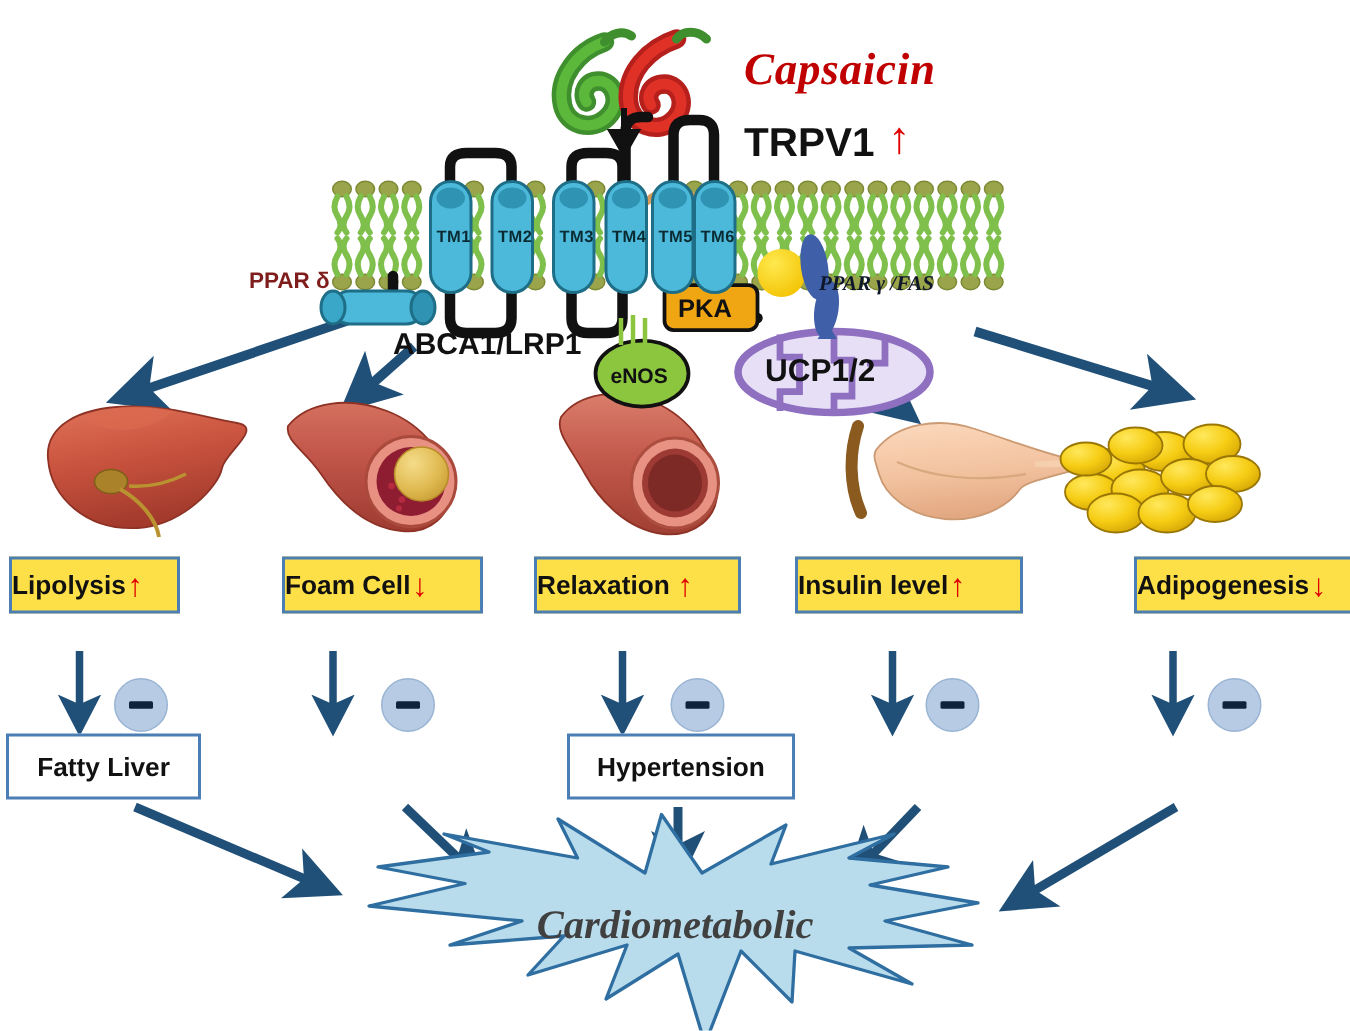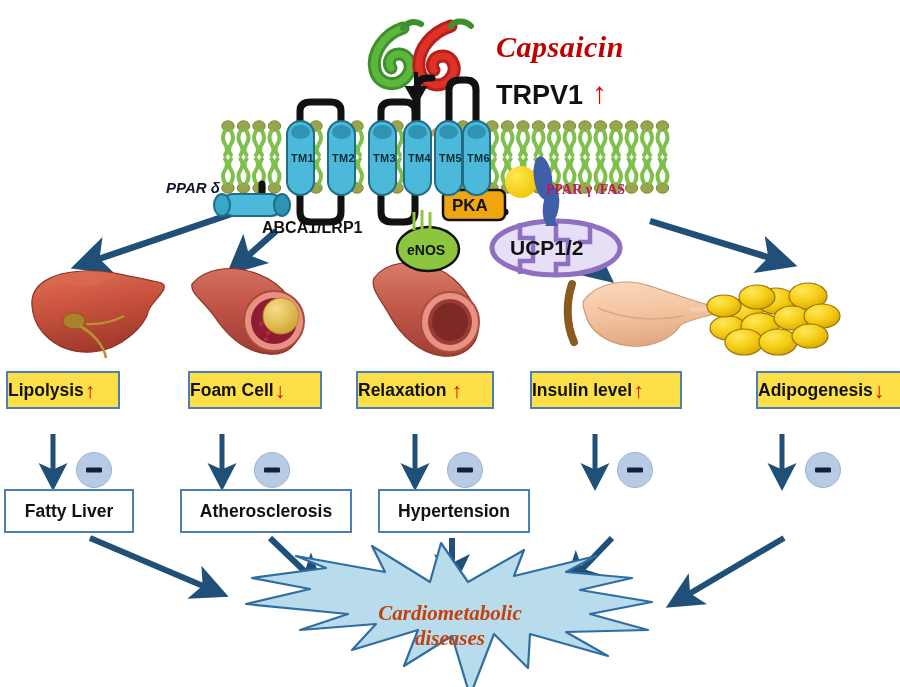--- a/index.html
+++ b/index.html
@@ -11,24 +11,24 @@
 
   
   .capsaicin{
     font-family:"Liberation Serif",serif;font-style:italic;font-weight:bold;
     font-size:30px;color:#c00000;letter-spacing:.5px;white-space:nowrap;
   }
   .trpv1{
     font-family:"Liberation Sans",sans-serif;font-weight:bold;
     font-size:27px;color:#111;white-space:nowrap;
   }
-  .lbl-ppar-d{font-weight:bold;font-size:15px;color:#0f172a;white-space:nowrap;font-style:italic;}
-  .lbl-abca{font-weight:bold;font-size:16px;color:#111;white-space:nowrap;}
-  .lbl-ppar-g{font-weight:bold;font-size:14px;color:#be185d;white-space:nowrap;
-              font-family:"Liberation Serif",serif;}
+  .lbl-ppar-d{font-weight:bold;font-size:15px;color:#7f1d1d;white-space:nowrap;}
+  .lbl-abca{font-weight:bold;font-size:20px;color:#111;white-space:nowrap;}
+  .lbl-ppar-g{font-weight:bold;font-size:14px;color:#0f172a;white-space:nowrap;
+              font-family:"Liberation Serif",serif;font-style:italic;}
   .tm-label{
     font-weight:bold;font-size:11px;color:#0b2b33;letter-spacing:.3px;
     transform:rotate(90deg);transform-origin:center center;white-space:nowrap;
   }
   .pka-text{font-weight:bold;font-size:17px;color:#111;}
   .enos-text{font-weight:bold;font-size:14px;color:#111;}
   .ucp-text{font-weight:bold;font-size:21px;color:#111;white-space:nowrap;}
 
   .outbox{
     position:absolute;box-sizing:border-box;border:2.5px solid #4a7eb5;
@@ -470,27 +470,23 @@
 
   <div class="minus-circle" style="left:76px;top:436px;"></div>
   <div class="minus-circle" style="left:254px;top:436px;"></div>
   <div class="minus-circle" style="left:447px;top:436px;"></div>
   <div class="minus-circle" style="left:617px;top:436px;"></div>
   <div class="minus-circle" style="left:805px;top:436px;"></div>
 
   <div class="disbox" style="left:4px;top:473px;width:130px;height:44px;">
     <span>Fatty Liver</span>
   </div>
-  <div class="disbox" style="left:180px;top:473px;width:172px;height:44px;">
-    <span>Atherosclerosis</span>
-  </div>
   <div class="disbox" style="left:378px;top:473px;width:152px;height:44px;text-align:right;">
     <span>Hypertension</span>
   </div>
 
   <div class="abs" style="left:0;top:585px;width:900px;">
-    <div style="position:relative;text-align:center;font-family:'Liberation Serif',serif;font-style:italic;font-weight:bold;font-size:21px;color:#c2410c;line-height:1.18;">
+    <div style="position:relative;text-align:center;font-family:'Liberation Serif',serif;font-style:italic;font-weight:bold;font-size:27px;color:#404040;line-height:1.18;">
       <div>Cardiometabolic</div>
-      <div>diseases</div>
     </div>
   </div>
 
 </div>
 
 </body></html>

